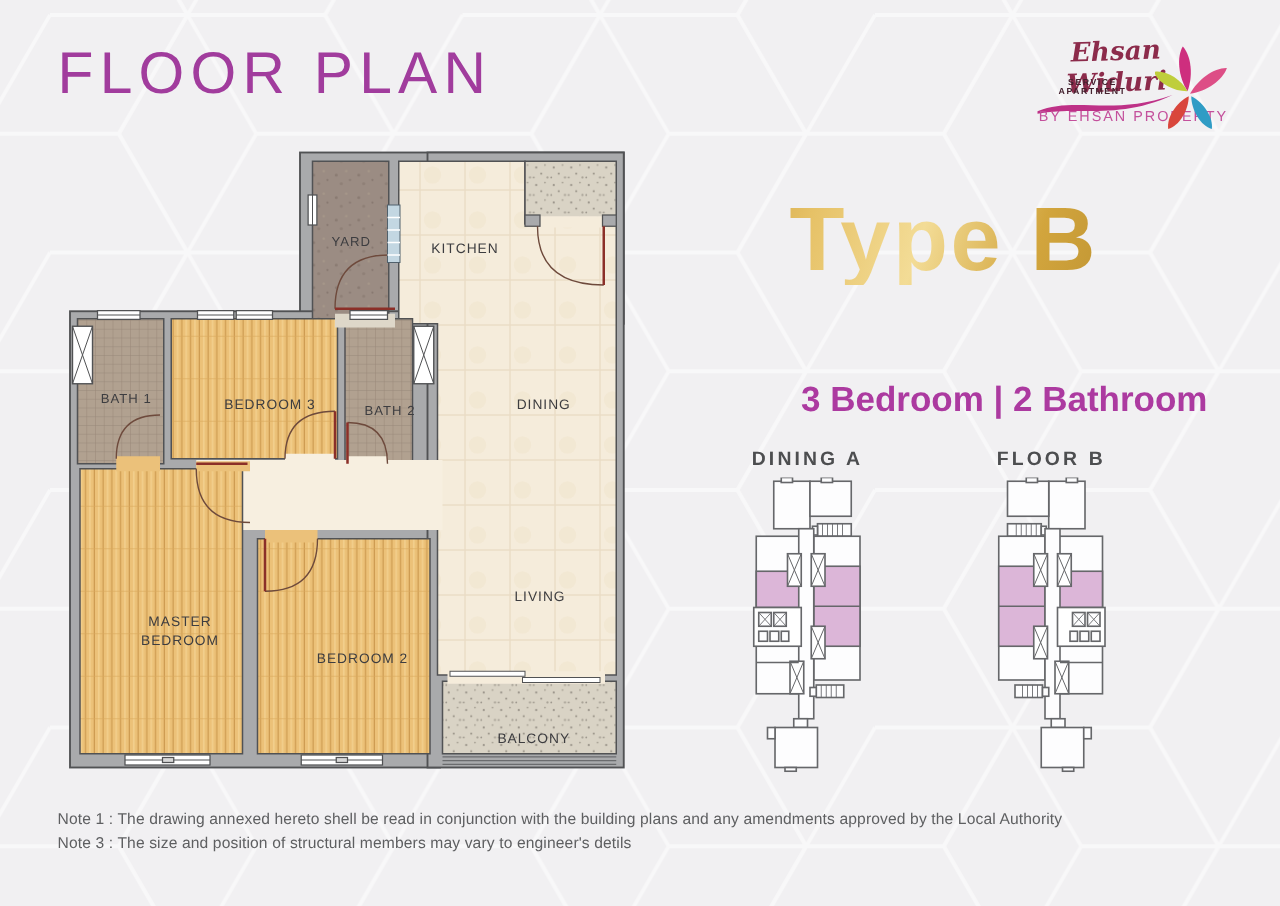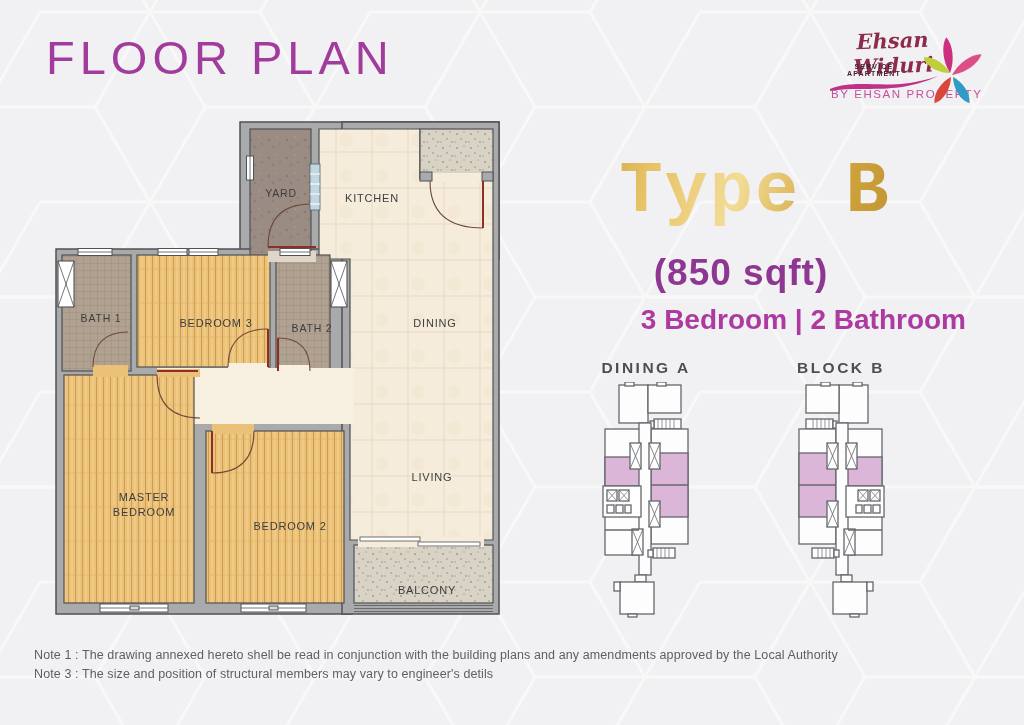--- a/index.html
+++ b/index.html
@@ -10,33 +10,33 @@
   .page-title{left:46px;top:30px;font-size:47px;font-weight:300;letter-spacing:5px;color:#a13c9d;}
   
   .logo-script{left:833px;top:28px;width:120px;text-align:center;font-family:"DejaVu Serif",serif;
     font-style:italic;font-weight:bold;font-size:21px;color:#8c2b4b;transform:rotate(-2deg);}
   .logo-sub{left:838px;top:63px;width:72px;text-align:center;font-size:7px;font-weight:bold;
     letter-spacing:1.2px;color:#44222f;}
   .logo-by{left:831px;top:88px;font-size:11.5px;letter-spacing:1.6px;color:#c4509c;}
   .logo-swoosh{left:828px;top:72px;}
   .logo-flower{left:924px;top:27px;}
   
-  .unit-title{left:530px;top:156px;width:450px;text-align:center;font-family:Liberation Mono, monospace;
+  .unit-title{left:530px;top:156px;width:450px;text-align:center;font-family:Liberation Sans, sans-serif;
     font-weight:bold;font-size:72px;letter-spacing:2px;line-height:1;
     background:linear-gradient(108deg,#c3922f 4%,#e6c166 26%,#f3dc96 46%,#d2a53d 66%,#b3892c 92%);
     -webkit-background-clip:text;background-clip:text;color:transparent;}
   .unit-size{left:516px;top:252px;width:450px;text-align:center;font-size:37px;font-weight:bold;
     letter-spacing:1px;color:#8e3792;}
   .unit-config{left:516px;top:304px;width:450px;text-align:right;font-size:28px;font-weight:bold;
     color:#ac3aa0;}
   .block-label{top:359px;width:150px;text-align:center;font-size:15.5px;font-weight:bold;
     letter-spacing:2.5px;color:#4d4e50;}
   .block-a-label{left:571px;} .block-b-label{left:766px;}
   .block-svg{top:382px;} .block-a-svg{left:599px;} .block-b-svg{left:792px;}
-  .notes{left:34px;top:646px;font-size:12.5px;color:#5e5f61;line-height:1.55;letter-spacing:.1px;}
+  .notes{left:46px;top:646px;font-size:12.5px;color:#5e5f61;line-height:1.55;letter-spacing:.1px;}
   .fp{left:48px;top:116px;}
   .fp text{font-family:"Liberation Sans",sans-serif;fill:#3d3d40;letter-spacing:.8px;}
 </style>
 </head>
 <body>
 
 <div class="canvas">
 
   <svg class="bg-hex" width="1024" height="725">
     <defs>
@@ -108,25 +108,24 @@
     <g>
       <path d="M26,46 C20,34 20,18 26,10 C32,18 32,34 26,46 Z" fill="#ce2e7e" transform="rotate(-6 26 46)"></path>
       <path d="M26,46 C20,36 20,22 26,15 C32,22 32,36 26,46 Z" fill="#bfce3b" transform="rotate(-60 26 46)"></path>
       <path d="M28,48 C22,36 22,20 28,12 C34,20 34,36 28,48 Z" fill="#dd4e86" transform="rotate(55 28 48)"></path>
       <path d="M27,50 C21,40 21,26 27,19 C33,26 33,40 27,50 Z" fill="#d9463c" transform="rotate(-148 27 50)"></path>
       <path d="M29,50 C23,40 23,26 29,19 C35,26 35,40 29,50 Z" fill="#2f9cc5" transform="rotate(148 29 50)"></path>
     </g>
   </svg>
 
   <div class="abs unit-title">Type B</div>
-  <div class="abs unit-size">(850 sqft)</div>
   <div class="abs unit-config">3 Bedroom | 2 Bathroom</div>
 
   <div class="abs block-label block-a-label">DINING A</div>
-  <div class="abs block-label block-b-label">BLOCK B</div>
+  <div class="abs block-label block-b-label">FLOOR B</div>
   <svg class="abs block-svg block-a-svg" width="96" height="236" viewBox="0 0 96 236">
     <use href="#blockplan"></use>
   </svg>
   <svg class="abs block-svg block-b-svg" width="96" height="236" viewBox="0 0 96 236">
     <use href="#blockplan" transform="matrix(-1,0,0,1,96,0)"></use>
   </svg>
 
   <svg class="abs fp" width="460" height="510" viewBox="0 0 460 510">
     <defs>
       <pattern id="wood" width="7" height="34" patternUnits="userSpaceOnUse">

